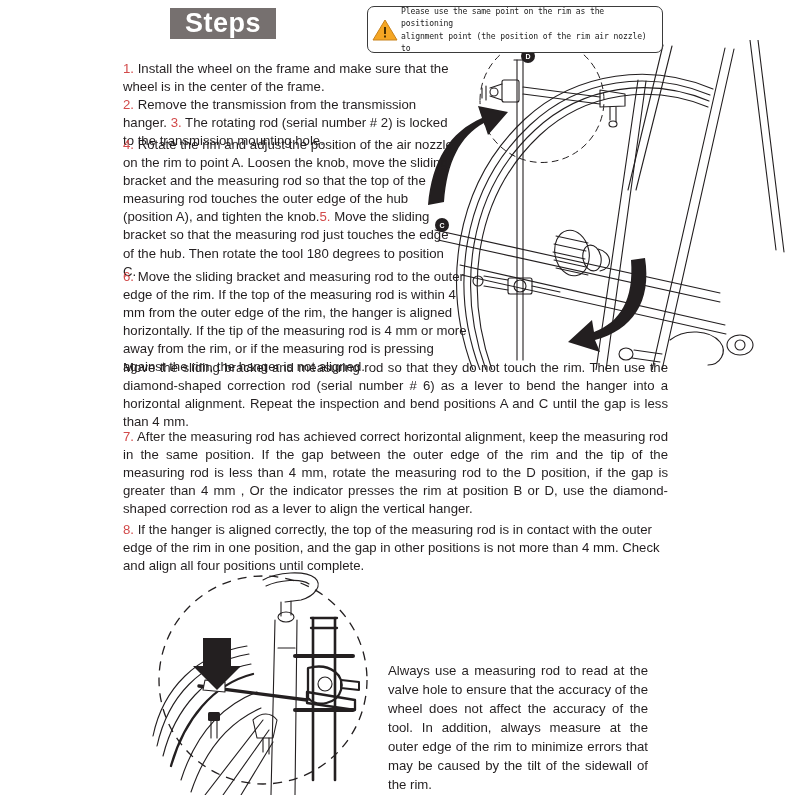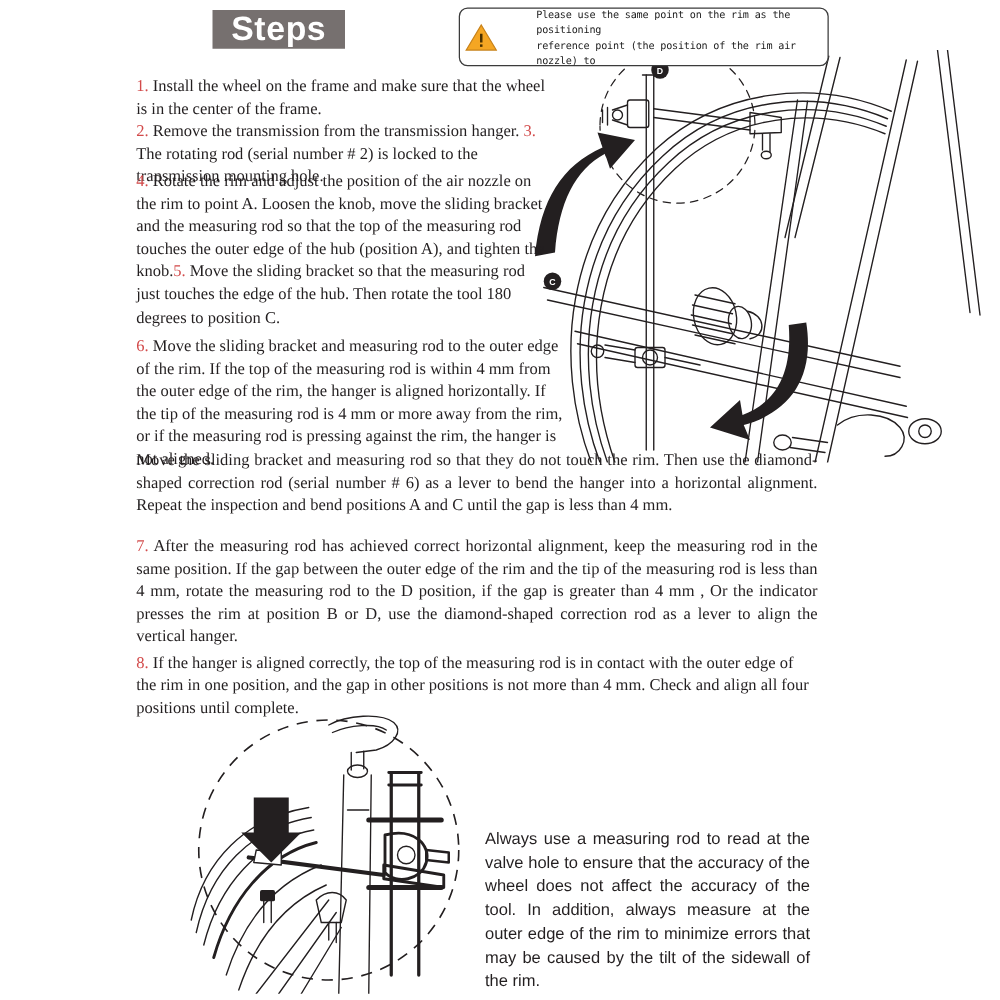--- a/index.html
+++ b/index.html
@@ -48,45 +48,43 @@
     top: 6px;
     width: 296px;
     height: 47px;
     border: 1.2px solid #3b3b3b;
     border-radius: 7px;
     background: #ffffff;
     box-sizing: border-box;
     display: flex;
     align-items: center;
     padding: 2px 5px 2px 3px;
-    gap: 28px;
   }
   .warn-icon {
     flex: 0 0 auto;
     width: 26px;
     height: 24px;
     margin-left: 1px;
     margin-right: 3px;
   }
   .warning-text {
     font-size: 8.1px;
     line-height: 12.3px;
     font-family: "DejaVu Sans Mono", monospace;
     letter-spacing: -0.15px;
     color: #1b1b1b;
   }
 
   
   .col-text {
     position: absolute;
-    left: 109px;
+    left: 123px;
     font-size: 13.2px;
     line-height: 18.1px;
     color: #231f20;
-    font-family: Liberation Serif, serif;
   }
   .num { color: #d24a4a; }
 
   #para-1 { top: 60px;  width: 330px; }
   #para-4 { top: 136px; width: 330px; }
   #para-6 { top: 268px; width: 345px; }
   #para-mid { top: 359px; width: 545px; text-align: justify; }
   #para-7 { top: 428px; width: 545px; text-align: justify; }
   #para-8 { top: 521px; width: 545px; }
 
@@ -214,21 +212,21 @@
   </div>
 
   <div class="warning-box">
     <svg class="warn-icon" viewBox="0 0 26 24">
       <path d="M13 2 L25 22 L1 22 Z" fill="#f5a623" stroke="#c8821a" stroke-width="1"></path>
       <rect x="12" y="9" width="2" height="7" fill="#4a3000"></rect>
       <rect x="12" y="17.5" width="2" height="2" fill="#4a3000"></rect>
     </svg>
     <div class="warning-text">
       <div>Please use the same point on the rim as the positioning</div>
-      <div>reference point (the position of the rim air nozzle) to</div>
+      <div>alignment point (the position of the rim air nozzle) to</div>
     </div>
   </div>
 
   <div id="para-1" class="col-text">
     <span class="num">1.</span><span> Install the wheel on the frame and make sure that the wheel is in the center of the frame.</span><br>
     <span class="num">2.</span><span> Remove the transmission from the transmission hanger. </span><span class="num">3.</span><span> The rotating rod (serial number # 2) is locked to the transmission mounting hole.</span>
   </div>
 
   <div id="para-4" class="col-text">
     <span class="num">4.</span><span> Rotate the rim and adjust the position of the air nozzle on the rim to point A. Loosen the knob, move the sliding bracket and the measuring rod so that the top of the measuring rod touches the outer edge of the hub (position A), and tighten the knob.</span><span class="num">5.</span><span> Move the sliding bracket so that the measuring rod just touches the edge of the hub. Then rotate the tool 180 degrees to position C.</span>

